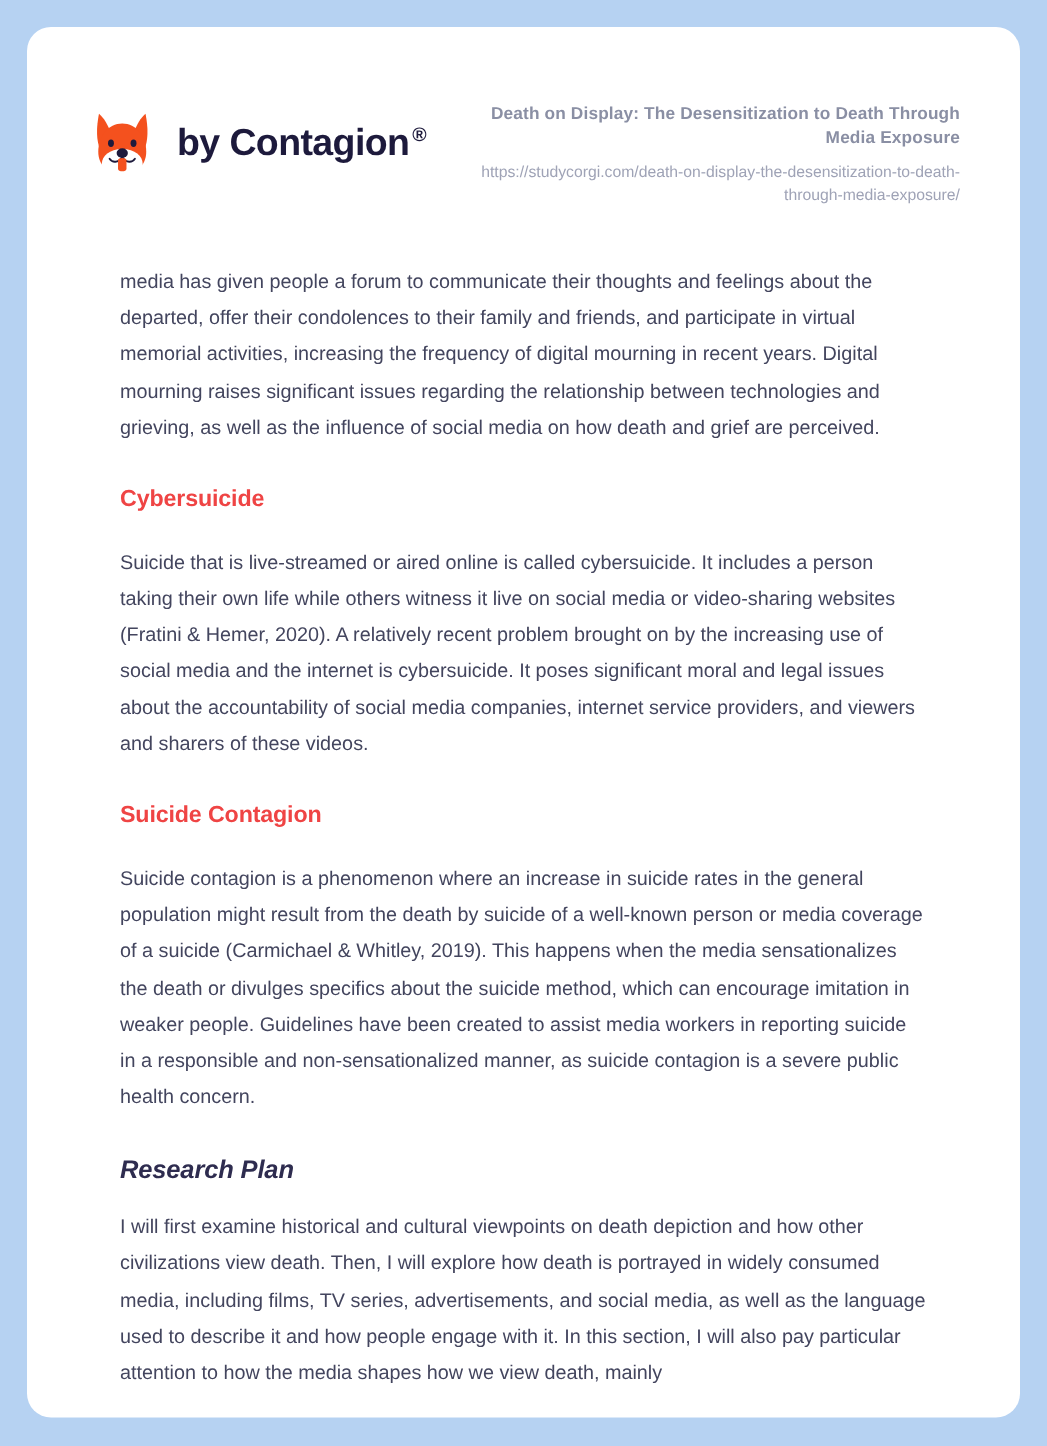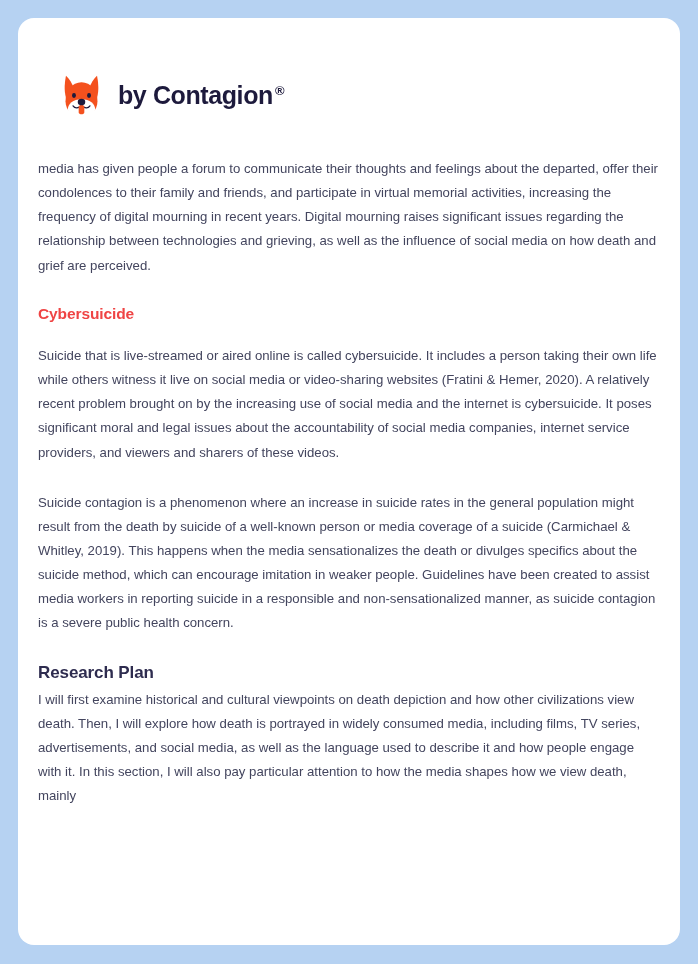--- a/index.html
+++ b/index.html
@@ -83,40 +83,41 @@
   .doc-url {
     font-size: 10.5px;
     color: #9fa3b6;
     line-height: 1.45;
     margin: 0;
     word-break: break-word;
   }
 
   
   .doc-body {
-    padding: 0 20px;
+    padding: 0 62px;
     box-sizing: border-box;
     margin-top: 38px;
   }
 
   .doc-body p {
     font-size: 13.2px;
     line-height: 1.83;
     color: #43455e;
     margin: 0 0 26px 0;
     text-align: left;
   }
 
   h2.section-heading {
     font-size: 17px;
     font-weight: bold;
     color: #2e2c4f;
-    margin: 0 0 4px 0;
+    margin: 0 0 15px 0;
     line-height: 1.3;
     letter-spacing: -0.1px;
+    font-style: italic;
   }
 
   h3.section-heading {
     font-size: 15.5px;
     font-weight: bold;
     color: #ef4444;
     margin: 0 0 20px 0;
     line-height: 1.3;
     letter-spacing: -0.1px;
   }
@@ -149,33 +150,38 @@
         <ellipse cx="50" cy="64" rx="8" ry="7" fill="#1d1a3c"></ellipse>
 
         <path d="M50 70 C44 78 36 78 32 72" stroke="#1d1a3c" stroke-width="2.6" fill="none" stroke-linecap="round"></path>
         <path d="M50 70 C56 78 64 78 68 72" stroke="#1d1a3c" stroke-width="2.6" fill="none" stroke-linecap="round"></path>
 
         <path d="M44 74 C44 70 56 70 56 74 L56 86 C56 91 44 91 44 86 Z" fill="#f4511e"></path>
       </svg>
       <span class="brand-wordmark"><span>by Contagion</span><span class="brand-reg">®</span></span>
     </div>
 
+    <div class="header-meta">
+      <div class="doc-title">Death on Display: The Desensitization to Death Through Media Exposure</div>
+      <div class="doc-url">https://studycorgi.com/death-on-display-the-desensitization-to-death-through-media-exposure/</div>
+    </div>
 
   </div>
 
   <div class="doc-body">
 
     <p>media has given people a forum to communicate their thoughts and feelings about the departed, offer their condolences to their family and friends, and participate in virtual memorial activities, increasing the frequency of digital mourning in recent years. Digital mourning raises significant issues regarding the relationship between technologies and grieving, as well as the influence of social media on how death and grief are perceived.</p>
 
     <div class="section-block">
       <h3 class="section-heading">Cybersuicide</h3>
       <p>Suicide that is live-streamed or aired online is called cybersuicide. It includes a person taking their own life while others witness it live on social media or video-sharing websites (Fratini &amp; Hemer, 2020). A relatively recent problem brought on by the increasing use of social media and the internet is cybersuicide. It poses significant moral and legal issues about the accountability of social media companies, internet service providers, and viewers and sharers of these videos.</p>
     </div>
 
     <div class="section-block">
+      <h3 class="section-heading">Suicide Contagion</h3>
       <p>Suicide contagion is a phenomenon where an increase in suicide rates in the general population might result from the death by suicide of a well-known person or media coverage of a suicide (Carmichael &amp; Whitley, 2019). This happens when the media sensationalizes the death or divulges specifics about the suicide method, which can encourage imitation in weaker people. Guidelines have been created to assist media workers in reporting suicide in a responsible and non-sensationalized manner, as suicide contagion is a severe public health concern.</p>
     </div>
 
     <div class="section-block">
       <h2 class="section-heading">Research Plan</h2>
       <p>I will first examine historical and cultural viewpoints on death depiction and how other civilizations view death. Then, I will explore how death is portrayed in widely consumed media, including films, TV series, advertisements, and social media, as well as the language used to describe it and how people engage with it. In this section, I will also pay particular attention to how the media shapes how we view death, mainly</p>
     </div>
 
   </div>
 

